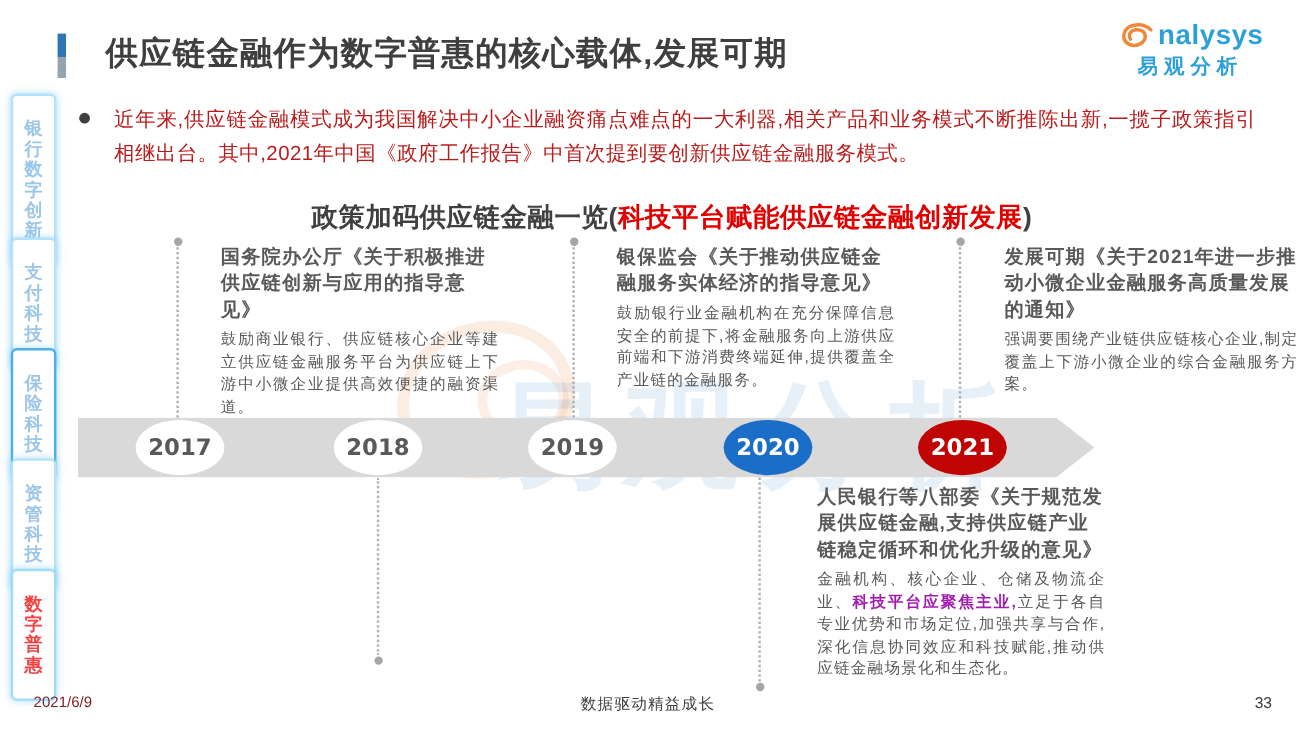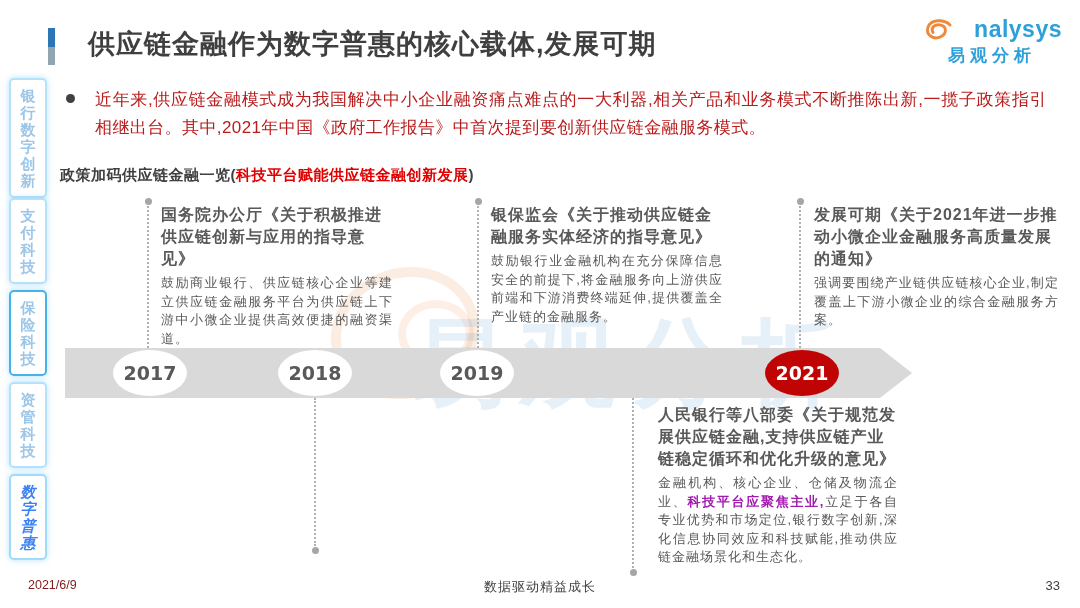--- a/index.html
+++ b/index.html
@@ -6,52 +6,52 @@
   body{width:1080px;height:608px;background:#ffffff;font-family:"Liberation Sans","DejaVu Sans",sans-serif;overflow:hidden;}
   .slide{position:relative;width:1080px;height:608px;background:#fff;overflow:hidden;}
 
   
   .wm-ring{position:absolute;left:330px;top:268px;width:130px;height:110px;border:10px solid rgba(237,125,49,.14);border-radius:50%;transform:rotate(-18deg);}
   .wm-ring2{position:absolute;left:398px;top:300px;width:60px;height:52px;border:8px solid rgba(237,125,49,.12);border-radius:50%;}
   .wm-text{position:absolute;left:410px;top:300px;font-size:96px;font-weight:bold;letter-spacing:14px;color:rgba(49,133,198,.12);white-space:nowrap;}
 
   
   .tab{position:absolute;left:9px;width:38px;box-sizing:border-box;border:2px solid #b5e2fa;border-radius:5px;background:#fff;padding:7px 0;box-shadow:0 0 6px rgba(120,200,245,.55);}
-  .tab span{display:block;width:17px;margin:0 auto;word-break:break-all;font-size:15px;line-height:17px;text-align:center;color:#9cc6e8;font-weight:bold;}
+  .tab span{display:block;width:17px;margin:12px auto;word-break:break-all;font-size:15px;line-height:17px;text-align:center;color:#9cc6e8;font-weight:bold;}
   .tab.strong{border-color:#47b2ea;}
   .tab.active{border-color:#9fdcf8;}
-  .tab.active span{color:#3b82f6;font-style:italic;}
+  .tab.active span{color:#ef4444;}
 
   
   .accent-bar{position:absolute;left:48px;top:28px;width:7px;height:37px;background:linear-gradient(180deg,#2e75b6 0%,#2e75b6 52%,#93a5b1 52%,#93a5b1 100%);}
   .page-title{position:absolute;left:64px;top:26px;font-size:27px;font-weight:bold;color:#3f3f3f;letter-spacing:1px;white-space:nowrap;margin-left:24px;}
 
   .logo{position:absolute;right:18px;top:16px;width:140px;text-align:center;}
-  .logo .row{display:flex;align-items:center;justify-content:space-between;}
+  .logo .row{display:flex;align-items:center;justify-content:center;}
   .logo .brand{color:#2da0d9;font-size:23px;font-weight:bold;letter-spacing:0.5px;}
   .logo .cn{color:#2da0d9;font-size:17px;font-weight:bold;letter-spacing:5px;margin-top:1px;}
 
   
   .bullet-dot{position:absolute;left:66px;top:94px;width:9px;height:9px;border-radius:50%;background:#404040;}
   .intro{position:absolute;left:95px;top:86px;width:952px;font-size:17px;line-height:1.62;color:#b91c1c;letter-spacing:0.4px;text-align:justify;}
 
   
-  .section-heading{position:absolute;left:60px;right:20px;top:166px;font-size:15px;font-weight:bold;letter-spacing:0.5px;}
+  .section-heading{position:absolute;left:60px;right:20px;top:166px;text-align:center;font-size:22px;font-weight:bold;letter-spacing:0.5px;}
   .section-heading .main{color:#404040;}
   .section-heading .dark{color:#404040;}
   .section-heading .hl{color:#e00000;}
 
   
   .conn{position:absolute;width:0;border-left:2px dotted #b0b0b0;}
   .conn .dot{position:absolute;left:-4.5px;width:7px;height:7px;border-radius:50%;background:#a6a6a6;}
   .conn.above .dot{top:-8px;}
   .conn.below .dot{bottom:-8px;}
 
   
-  .event{position:absolute;width:232px;}
+  .event{position:absolute;width:232px;margin-left:23px;}
   .event .ev-title{font-size:16px;font-weight:bold;color:#595959;line-height:22px;letter-spacing:1px;}
   .event .ev-body{margin-top:4px;font-size:13px;color:#595959;line-height:18.5px;letter-spacing:1px;text-align:justify;}
   .event .ev-body .hl{color:#a21caf;font-weight:bold;}
 
   
   .band{position:absolute;left:65px;top:348px;width:847px;height:50px;background:#d9d9d9;
         clip-path:polygon(0 0,calc(100% - 32px) 0,100% 50%,calc(100% - 32px) 100%,0 100%);}
   .year{position:absolute;top:350px;width:74px;height:46px;border-radius:50%;background:#fff;
         display:flex;align-items:center;justify-content:center;font-size:19px;font-weight:bold;color:#595959;
         font-family:"DejaVu Sans","Liberation Sans",sans-serif;}
@@ -130,31 +130,32 @@
   </div>
   <div class="event" style="left:814px;top:204px;width:245px">
     <div class="ev-title">发展可期《关于2021年进一步推动小微企业金融服务高质量发展的通知》</div>
     <div class="ev-body">强调要围绕产业链供应链核心企业,制定覆盖上下游小微企业的综合金融服务方案。</div>
   </div>
 
   <div class="band"></div>
   <div class="year" style="left:113px">2017</div>
   <div class="year" style="left:278px">2018</div>
   <div class="year" style="left:440px">2019</div>
+  <div class="year blue" style="left:603px">2020</div>
   <div class="year red" style="left:765px">2021</div>
 
   <div class="conn below" style="left:314px;top:398px;height:148px">
       <span class="dot"></span>
     </div>
   <div class="conn below" style="left:632px;top:398px;height:170px">
       <span class="dot"></span>
     </div>
 
   <div class="event" style="left:658px;top:404px;width:240px">
     <div class="ev-title">人民银行等八部委《关于规范发展供应链金融,支持供应链产业链稳定循环和优化升级的意见》</div>
-    <div class="ev-body"><span>金融机构、核心企业、仓储及物流企业、</span><span class="hl">科技平台应聚焦主业,</span><span>立足于各自专业优势和市场定位,银行数字创新,深化信息协同效应和科技赋能,推动供应链金融场景化和生态化。</span></div>
+    <div class="ev-body"><span>金融机构、核心企业、仓储及物流企业、</span><span class="hl">科技平台应聚焦主业,</span><span>立足于各自专业优势和市场定位,加强共享与合作,深化信息协同效应和科技赋能,推动供应链金融场景化和生态化。</span></div>
   </div>
 
   <div class="footer-date">2021/6/9</div>
   <div class="footer-slogan">数据驱动精益成长</div>
   <div class="footer-page">33</div>
 
 </div>
 
 </body></html>

